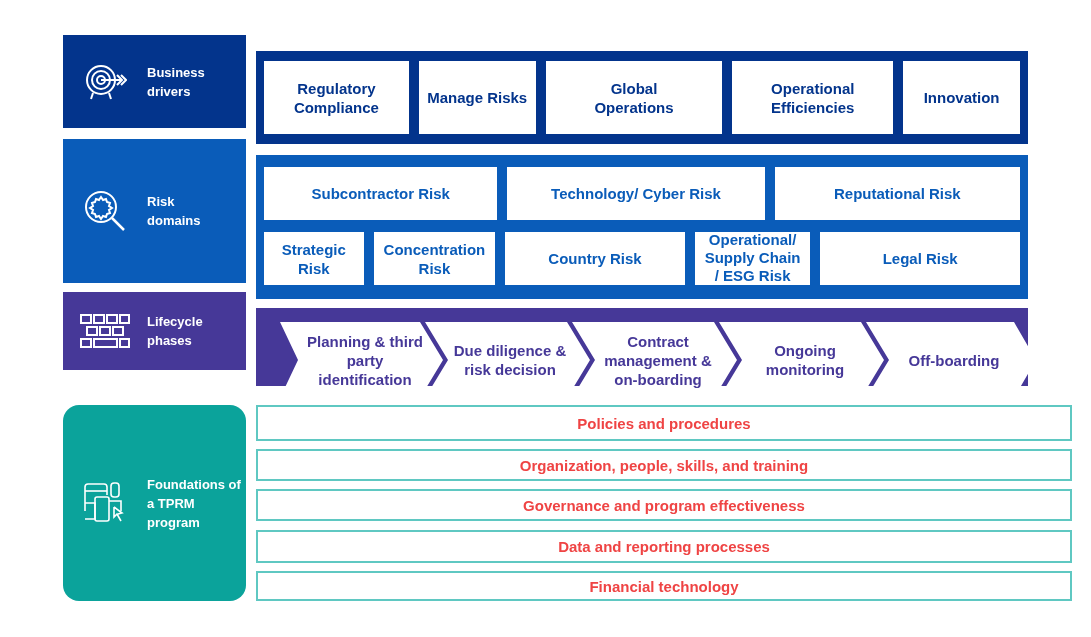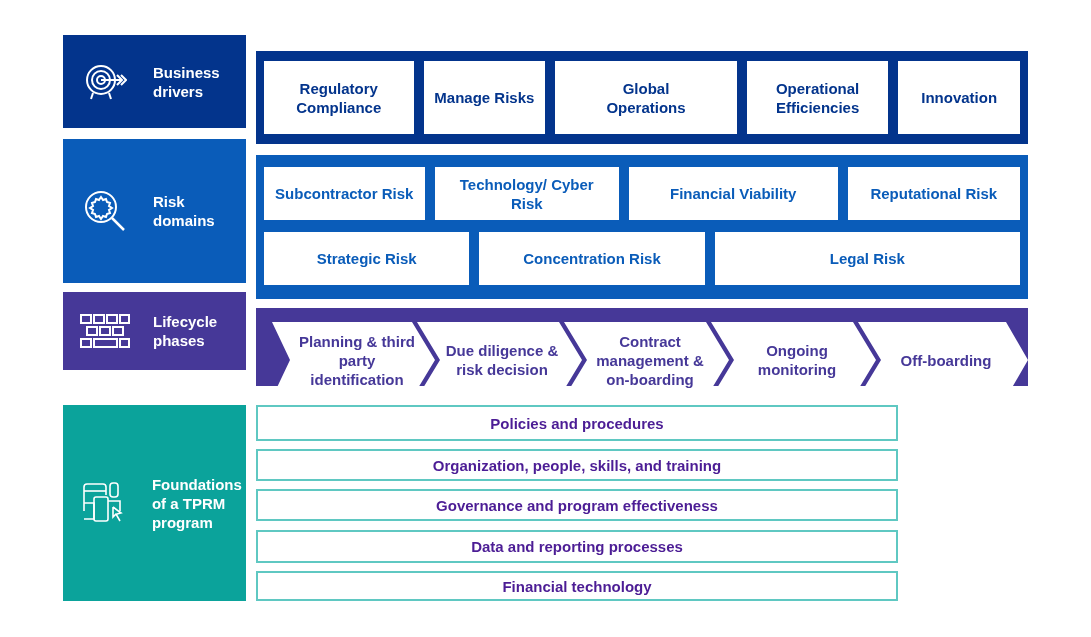--- a/index.html
+++ b/index.html
@@ -1,41 +1,41 @@
 <!DOCTYPE html>
 <html><head>
 <meta charset="utf-8">
 <style>
   html,body{margin:0;padding:0;background:#fff;}
   body{width:1091px;height:637px;position:relative;overflow:hidden;font-family:"Liberation Sans",sans-serif;}
   .row{position:absolute;left:63px;width:965px;}
   .label{position:absolute;left:0;top:0;width:183px;height:100%;display:flex;align-items:center;color:#fff;}
   .label .ico{width:56px;margin-left:14px;display:flex;justify-content:center;align-items:center;}
-  .label .txt{margin-left:20px;font-weight:bold;font-size:15px;line-height:19px;}
+  .label .txt{margin-left:14px;font-weight:bold;font-size:13px;line-height:19px;}
   .panel{position:absolute;left:193px;top:0;width:772px;height:100%;box-sizing:border-box;margin-top:16px;}
   .r1{top:35px;height:93px;}
   .r1 .label,.r1 .panel{background:#03348c;}
   .r2{top:139px;height:144px;}
   .r2 .label,.r2 .panel{background:#0a5cb9;}
   .r3{top:292px;height:78px;}
   .r3 .label,.r3 .panel{background:#463898;}
   .r4{top:405px;height:196px;}
-  .r4 .label{background:#0ba39b;}
+  .r4 .label{background:#0ba39b;border-radius:16px;}
   .cards{position:absolute;left:8px;right:8px;display:flex;gap:10px;}
   .card{flex:1;background:#fff;display:flex;align-items:center;justify-content:center;text-align:center;font-weight:bold;font-size:15px;line-height:19px;box-sizing:border-box;}
   .r1 .card{color:#03348c;}
   .r2 .card{color:#0a5cb9;}
   .r1 .cards{top:10px;height:73px;}
   .r2 .c-top{top:12px;height:53px;}
   .r2 .c-bot{top:77px;height:53px;}
-  .chev{position:absolute;left:16px;top:14px;width:756px;height:76px;}
+  .chev{position:absolute;left:24px;top:14px;width:756px;height:76px;}
   .chev svg{position:absolute;left:0;top:0;}
   .phase{position:absolute;top:0;height:76px;display:flex;align-items:center;justify-content:center;text-align:center;color:#463898;font-weight:bold;font-size:15px;line-height:19px;}
   .found{position:absolute;left:193px;top:0;width:762px;}
-  .fitem{position:absolute;left:0;width:642px;height:32px;border:2px solid #5fc8c2;box-sizing:border-box;background:#fff;display:flex;align-items:center;justify-content:center;color:#4c1d95;font-weight:bold;font-size:15px;}
+  .fitem{position:absolute;left:0;width:816px;height:32px;border:2px solid #5fc8c2;box-sizing:border-box;background:#fff;display:flex;align-items:center;justify-content:center;color:#ef4444;font-weight:bold;font-size:15px;}
 </style>
 </head>
 <body>
 
 <div class="row r1">
   <div class="label">
     <span class="ico">
       <svg width="44" height="40" viewBox="0 0 44 40" fill="none" stroke="#fff" stroke-width="2">
         <circle cx="18" cy="18" r="14"></circle>
           <circle cx="18" cy="18" r="9"></circle>
@@ -47,47 +47,48 @@
           <line x1="26" y1="31" x2="28" y2="37"></line>
       </svg>
     </span>
     <span class="txt" style="width:90px">Business drivers</span>
   </div>
   <div class="panel">
     <div class="cards">
       <div class="card" style="padding:0 14px">Regulatory Compliance</div>
       <div class="card">Manage Risks</div>
       <div class="card" style="padding:0 30px">Global Operations</div>
-      <div class="card" style="padding:0 10px">Operational Efficiencies</div>
+      <div class="card" style="padding:0 22px">Operational Efficiencies</div>
       <div class="card">Innovation</div>
     </div>
   </div>
 </div>
 
 <div class="row r2">
   <div class="label">
     <span class="ico">
       <svg width="46" height="46" viewBox="0 0 46 46" fill="none" stroke="#fff" stroke-width="2">
         <circle cx="19" cy="19" r="15"></circle>
         <path d="M19 9 l2 3 l3 -1 l1 3 l3 1 l-1 3 l3 2 l-3 2 l1 3 l-3 1 l-1 3 l-3 -1 l-2 3 l-2 -3 l-3 1 l-1 -3 l-3 -1 l1 -3 l-3 -2 l3 -2 l-1 -3 l3 -1 l1 -3 l3 1 z"></path>
         <line x1="30" y1="30" x2="42" y2="42" stroke-width="2.5"></line>
       </svg>
     </span>
     <span class="txt" style="width:70px">Risk domains</span>
   </div>
   <div class="panel">
     <div class="cards c-top">
       <div class="card" style="padding:0 6px">Subcontractor Risk</div>
       <div class="card" style="padding:0 18px">Technology/ Cyber Risk</div>
-      <div class="card" style="padding:0 30px">Financial Viability</div>
       <div class="card" style="padding:0 12px">Reputational Risk</div>
     </div>
     <div class="cards c-bot">
       <div class="card">Strategic Risk</div>
       <div class="card" style="padding:12px 10px">Concentration Risk</div>
+      <div class="card" style="padding:0 40px">Country Risk</div>
+      <div class="card" style="padding:0 8px;line-height:18px;align-items:flex-end;overflow:hidden">Operational/ Supply Chain / ESG Risk</div>
       <div class="card" style="padding:4px 50px">Legal Risk</div>
     </div>
   </div>
 </div>
 
 <div class="row r3">
   <div class="label">
     <span class="ico">
       <svg width="50" height="36" viewBox="0 0 50 36" fill="none" stroke="#fff" stroke-width="2">
         <rect x="1" y="2" width="10" height="8"></rect>

